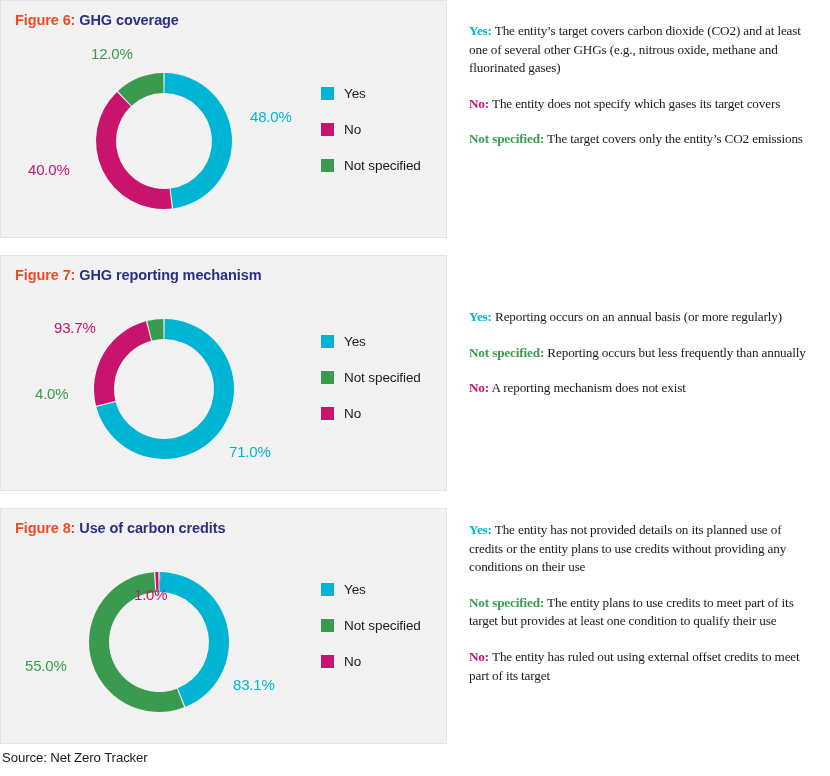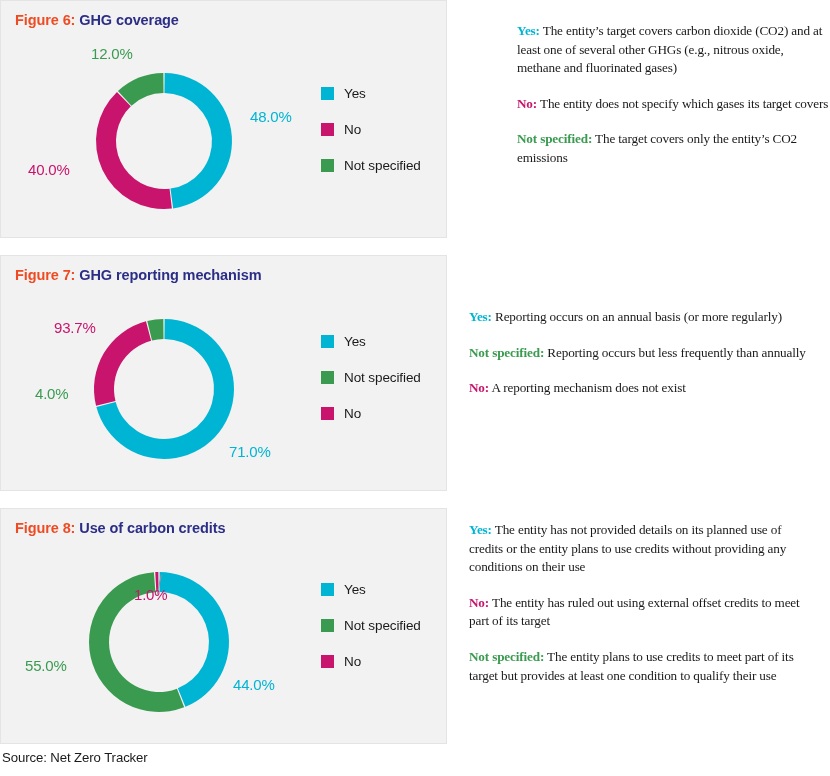--- a/index.html
+++ b/index.html
@@ -122,21 +122,21 @@
     font-size: 13.2px;
     color: #1a1a1a;
     letter-spacing: -0.1px;
   }
 </style>
 </head>
 <body>
 
 <div class="page">
 
-  <div class="figure-block" id="block-0" style="top:0px;gap:48px;">
+  <div class="figure-block" id="block-0" style="top:0px;">
     <div class="card" style="height:238px;">
       <div class="card-title">
         <span class="fignum">Figure 6:</span>
         <span class="figtext">GHG coverage</span>
       </div>
 
       <div class="chart-area">
         <svg class="donut-svg" id="donut-0" width="320" height="238" viewBox="0 0 320 238">
             <path d="M 163.6527431154432 72.00313296610467 A 68 68 0 0 1 172.16986325861322 207.37888102230798 L 169.47284465313874 187.56156307457036 A 48 48 0 0 0 163.4607598461952 92.00221150548565 Z" fill="#00b5d4"></path>
             <path d="M 170.87467117658713 207.54250183299865 A 68 68 0 0 1 115.97711220680563 90.87925057993667 L 129.80737332245104 105.32652982113177 A 48 48 0 0 0 168.55859141876738 187.6770601174108 Z" fill="#c8146c"></path>
@@ -221,21 +221,21 @@
       </div>
 
       <div class="chart-area">
         <svg class="donut-svg" id="donut-2" width="320" height="236" viewBox="0 0 320 236">
             <path d="M 158.671941442368 63.003225112166575 A 70 70 0 0 1 184.3922867979614 197.83399723581874 L 176.8516334271153 179.3099980255848 A 50 50 0 0 0 158.47995817312 83.00230365154755 Z" fill="#00b5d4"></path>
             <path d="M 183.14277609194613 198.3287135216228 A 70 70 0 1 1 152.93425061999463 63.183539310424976 L 154.38160758571044 83.13109950744641 A 50 50 0 1 0 175.95912577996154 179.66336680115916 Z" fill="#3a9b50"></path>
             <path d="M 154.2754816588385 63.09915620590584 A 70 70 0 0 1 157.328058557632 63.003225112166575 L 157.52004182688 83.00230365154755 A 50 50 0 0 0 155.3396297563132 83.07082586136133 Z" fill="#c8146c"></path>
             <line x1="160.3" y1="66" x2="156" y2="86" stroke="#999" stroke-width="1"></line>
           </svg>
 
-        <div class="pct-label" id="lbl-2-yes" style="left: 232px; top: 167px; color: rgb(0, 181, 212);">44.0%</div>
+        <div class="pct-label" id="lbl-2-yes" style="left: 232px; top: 167px; color: rgb(0, 181, 212);">83.1%</div>
         <div class="pct-label" id="lbl-2-no" style="left: 133px; top: 77px; color: rgb(200, 20, 108);">1.0%</div>
         <div class="pct-label" id="lbl-2-ns" style="left: 24px; top: 148px; color: rgb(58, 155, 80);">55.0%</div>
       </div>
 
       <div class="legend" id="legend-2" style="top: 72px;">
           <div class="legend-item">
             <span class="legend-swatch" style="background: rgb(0, 181, 212);"></span>
             <span class="legend-label">Yes</span>
           </div>
           <div class="legend-item">
@@ -244,20 +244,20 @@
           </div>
           <div class="legend-item">
             <span class="legend-swatch" style="background: rgb(200, 20, 108);"></span>
             <span class="legend-label">No</span>
           </div>
         </div>
     </div>
 
     <div class="desc-col" id="desc-2" style="padding-top:13px;">
         <p class="desc-para"><span class="desc-key" style="color: rgb(0, 181, 212);">Yes:</span><span> The entity has not provided details on its planned use of credits or the entity plans to use credits without providing any conditions on their use</span></p>
+        <p class="desc-para"><span class="desc-key" style="color: rgb(58, 155, 80);">Not specified:</span><span> The entity plans to use credits to meet part of its target but provides at least one condition to qualify their use</span></p>
         <p class="desc-para"><span class="desc-key" style="color: rgb(200, 20, 108);">No:</span><span> The entity has ruled out using external offset credits to meet part of its target</span></p>
-        <p class="desc-para"><span class="desc-key" style="color: rgb(58, 155, 80);">Not specified:</span><span> The entity plans to use credits to meet part of its target but provides at least one condition to qualify their use</span></p>
       </div>
   </div>
 
   <div class="source-note">Source: Net Zero Tracker</div>
 
 </div>
 
 </body></html>

